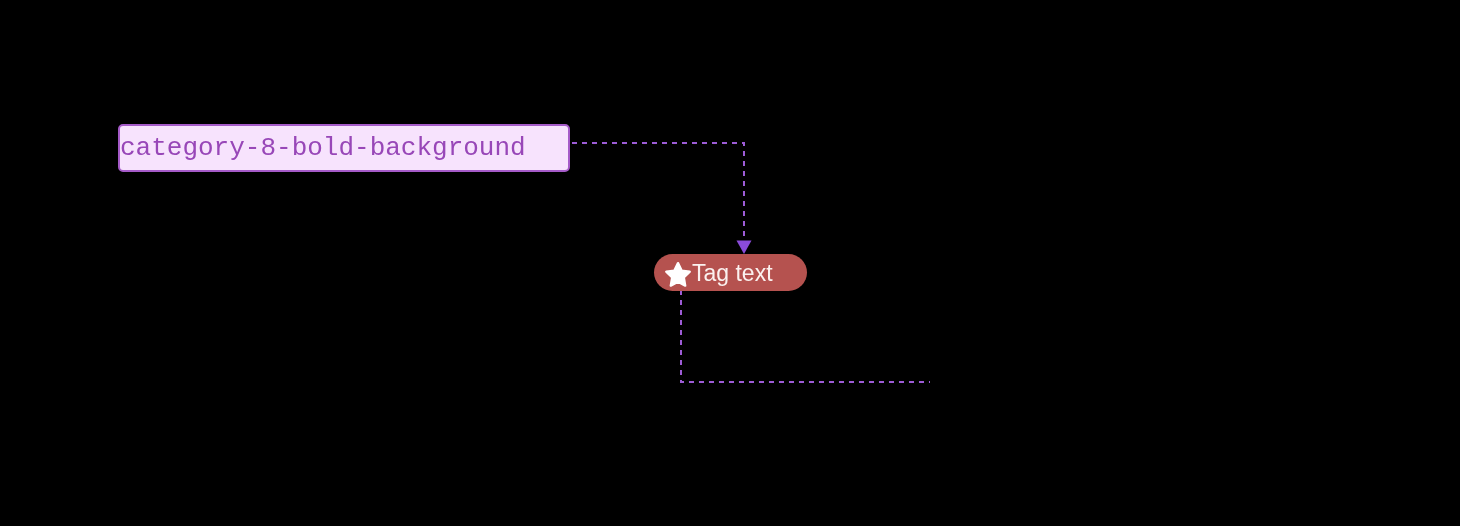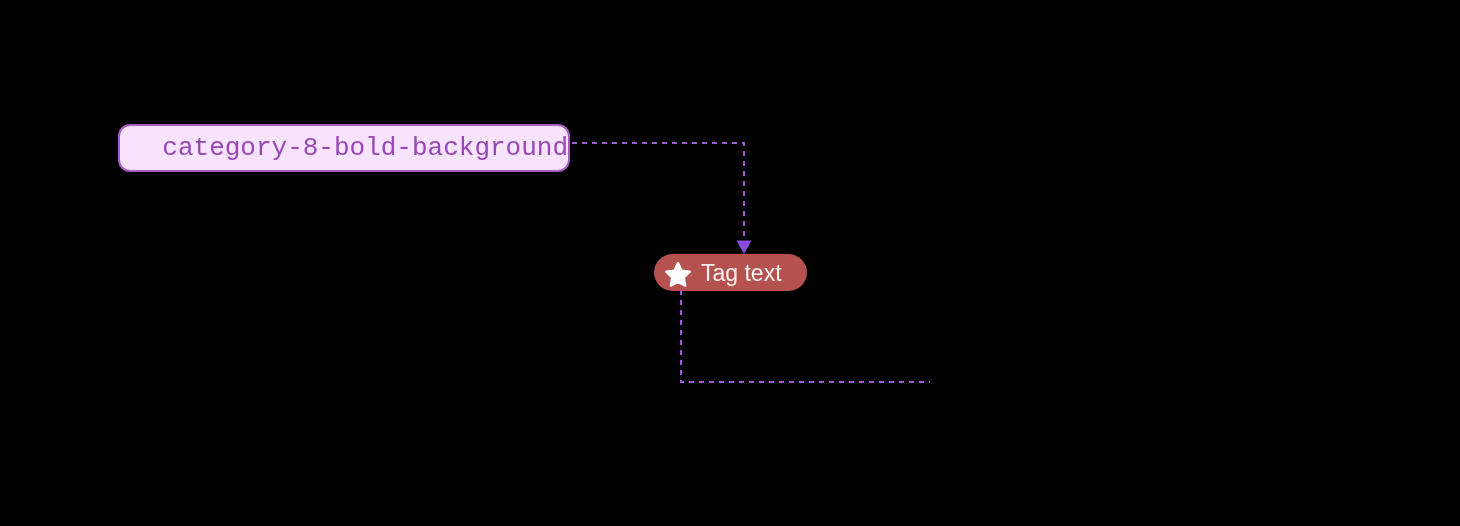--- a/index.html
+++ b/index.html
@@ -13,24 +13,24 @@
     height: 526px;
     background: #000000;
     overflow: hidden;
     font-family: "Liberation Sans", sans-serif;
   }
   .token-label {
     position: absolute;
     box-sizing: border-box;
     display: flex;
     align-items: center;
-    justify-content: flex-end;
+    justify-content: flex-start;
     background: #f7e3fd;
     border: 2px solid #a55bc8;
-    border-radius: 12px;
+    border-radius: 5px;
     color: #9847b8;
     font-family: "Liberation Mono", "DejaVu Sans Mono", monospace;
     font-size: 26px;
     white-space: nowrap;
   }
   .token-label.top {
     left: 118px;
     top: 124px;
     width: 452px;
     height: 48px;
@@ -65,21 +65,20 @@
     top: 254px;
     width: 153px;
     height: 37px;
     box-sizing: border-box;
     background: #b5524f;
     border-radius: 19px;
     display: flex;
     align-items: center;
     justify-content: flex-start;
     padding: 4px 14px 0 10px;
-    gap: 9px;
   }
   .tag .star {
     width: 28px;
     height: 28px;
     display: block;
     flex: 0 0 auto;
   }
   .tag .tag-text {
     color: #fbf1ef;
     font-size: 23px;

